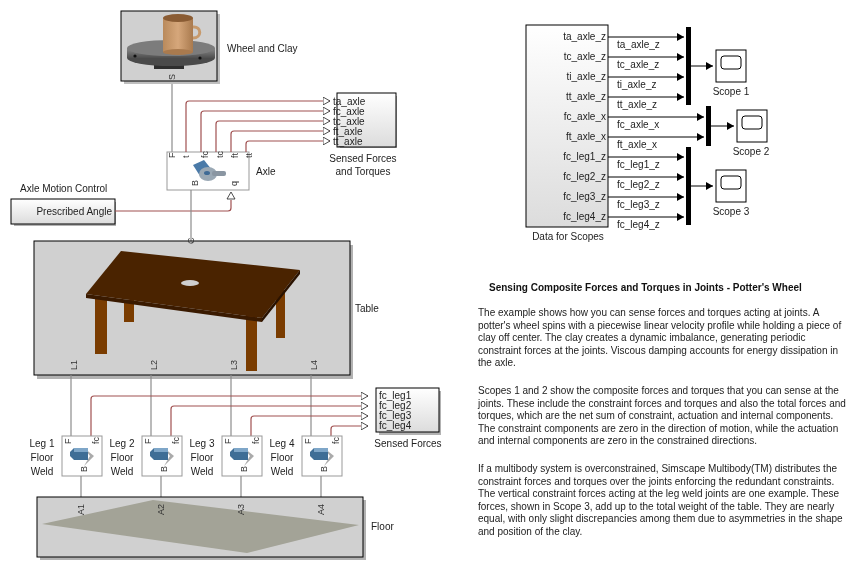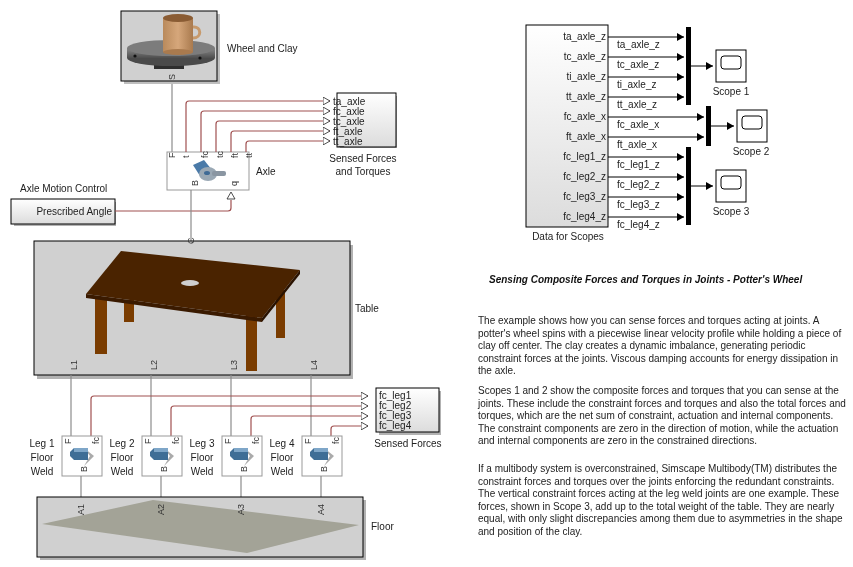--- a/index.html
+++ b/index.html
@@ -2,21 +2,21 @@
 <html><head>
 <meta charset="utf-8">
 <style>
   html, body { margin:0; padding:0; background:#ffffff; }
   body { width:853px; height:567px; position:relative; overflow:hidden;
          font-family:"Liberation Sans", sans-serif; font-size:10px; color:#222; }
   svg#canvas { position:absolute; left:0; top:0; }
   .lbl { font-family:"Liberation Sans", sans-serif; font-size:10px; fill:#222; }
   .port { font-family:"Liberation Sans", sans-serif; font-size:9px; fill:#333; }
   .desc { position:absolute; left:478px; width:372px; font-size:10px; line-height:12.5px; color:#222; }
-  .desc-title { position:absolute; left:489px; top:274px; font-size:10px; font-weight:bold; color:#111;font-style:italic; }
+  .desc-title { position:absolute; left:489px; top:282px; font-size:10px; font-weight:bold; color:#111; }
 </style>
 </head>
 <body>
 
 <svg id="canvas" width="853" height="567" viewBox="0 0 853 567" xmlns="http://www.w3.org/2000/svg">
   <defs>
     <linearGradient id="gradBlock" x1="0" y1="0" x2="0" y2="1">
       <stop offset="0" stop-color="#ffffff"></stop>
       <stop offset="1" stop-color="#dcdcdc"></stop>
     </linearGradient>
@@ -288,15 +288,15 @@
   </g>
   <text class="lbl" x="751" y="155" text-anchor="middle">Scope 2</text>
   <g>
     <rect x="716" y="170" width="30" height="32" fill="#fff" stroke="#000" stroke-width="1"></rect>
     <rect x="721" y="176" width="20" height="13" rx="3" fill="#fff" stroke="#000" stroke-width="1"></rect>
   </g>
   <text class="lbl" x="731" y="215" text-anchor="middle">Scope 3</text>
 </svg>
 
 <div class="desc-title">Sensing Composite Forces and Torques in Joints - Potter's Wheel</div>
-<div class="desc" style="top:315px;">The example shows how you can sense forces and torques acting at joints. A potter's wheel spins with a piecewise linear velocity profile while holding a piece of clay off center. The clay creates a dynamic imbalance, generating periodic constraint forces at the joints. Viscous damping accounts for energy dissipation in the axle.</div>
+<div class="desc" style="top:307px;">The example shows how you can sense forces and torques acting at joints. A potter's wheel spins with a piecewise linear velocity profile while holding a piece of clay off center. The clay creates a dynamic imbalance, generating periodic constraint forces at the joints. Viscous damping accounts for energy dissipation in the axle.</div>
 <div class="desc" style="top:385px;">Scopes 1 and 2 show the composite forces and torques that you can sense at the joints. These include the constraint forces and torques and also the total forces and torques, which are the net sum of constraint, actuation and internal components. The constraint components are zero in the direction of motion, while the actuation and internal components are zero in the constrained directions.</div>
 <div class="desc" style="top:463px;">If a multibody system is overconstrained, Simscape Multibody(TM) distributes the constraint forces and torques over the joints enforcing the redundant constraints. The vertical constraint forces acting at the leg weld joints are one example. These forces, shown in Scope 3, add up to the total weight of the table. They are nearly equal, with only slight discrepancies among them due to asymmetries in the shape and position of the clay.</div>
 
 </body></html>

